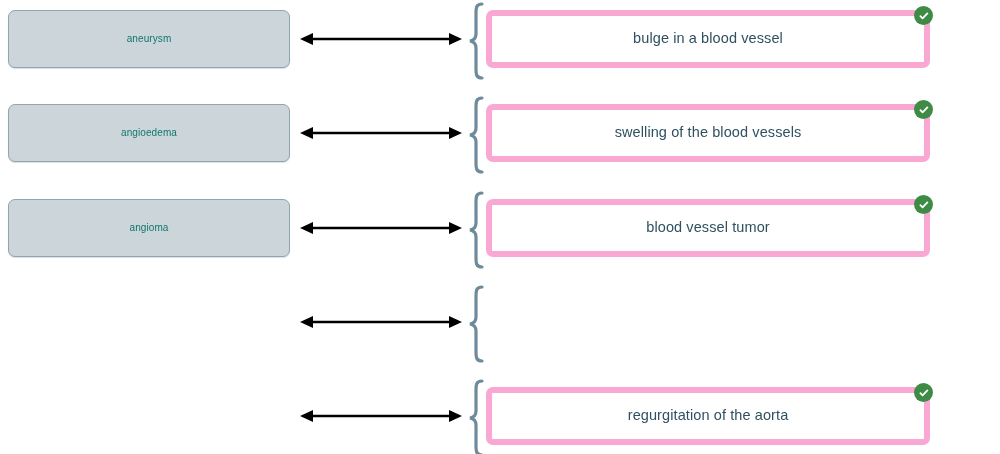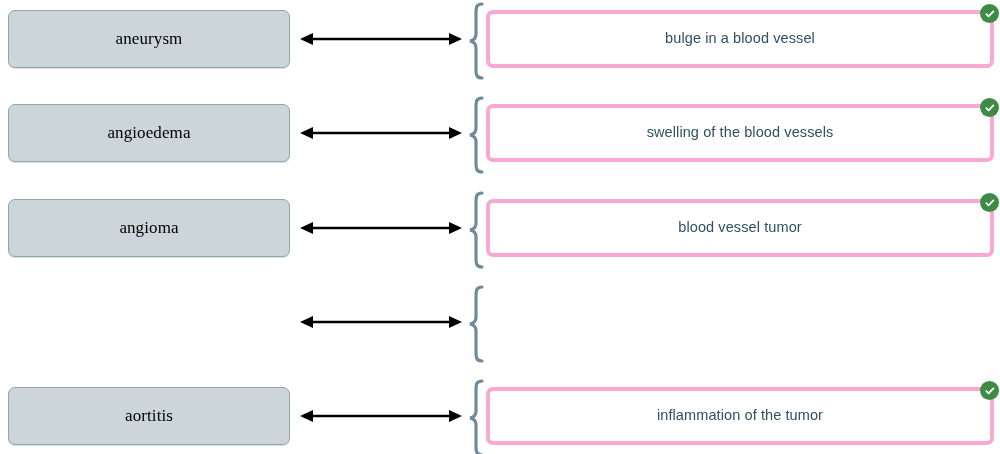--- a/index.html
+++ b/index.html
@@ -39,27 +39,26 @@
     box-sizing: border-box;
     background: #ccd6da;
     border: 1px solid #8fa6b0;
     border-radius: 7px;
     display: flex;
     align-items: center;
     justify-content: center;
     box-shadow: 0 1px 1px rgba(90,110,120,0.22);
   }
   .term-label {
-    font-size: 17px;
-    color: #000000;
+    font-size: 10px;
+    color: #0f766e;
     letter-spacing: 0.1px;
     text-align: center;
     line-height: 1.2;
     padding: 0 10px;
-    font-family: Liberation Serif, serif;
   }
 
   
   .match-arrow {
     position: absolute;
     left: 300px;
     top: 27px;
     width: 162px;
     height: 16px;
   }
@@ -74,25 +73,25 @@
     height: 78px;
     color: #6e8b9b;
   }
   .brace svg { display: block; }
 
   
   .definition-card {
     position: absolute;
     left: 486px;
     top: 6px;
-    width: 508px;
+    width: 444px;
     height: 58px;
     box-sizing: border-box;
     background: #ffffff;
-    border: 4px solid #f9a8d4;
+    border: 6px solid #f9a8d4;
     border-radius: 7px;
     display: flex;
     align-items: center;
     justify-content: center;
   }
   .definition-label {
     font-size: 14.5px;
     color: #2f5060;
     letter-spacing: 0.1px;
     text-align: center;
@@ -207,37 +206,34 @@
       </svg>
     </div>
     <div class="brace">
       <svg width="22" height="78" viewBox="0 0 22 78">
         <path d="M16 2 C10 2 10 6 10 12 L10 32 C10 37 7 38.5 4 39 C7 39.5 10 41 10 46 L10 66 C10 72 10 76 16 76" fill="none" stroke="#6e8b9b" stroke-width="3.2" stroke-linecap="round"></path>
       </svg>
     </div>
   </div>
 
   <div class="match-row" style="top:381px;">
-    <div class="term-card">
-      <span class="term-label">aortitis</span>
-    </div>
-    <div class="match-arrow">
-      <svg width="162" height="16" viewBox="0 0 162 16">
-        <line x1="11" y1="8" x2="151" y2="8" stroke="#000000" stroke-width="2.4"></line>
-        <polygon points="0,8 13,2 13,14" fill="#000000"></polygon>
-        <polygon points="162,8 149,2 149,14" fill="#000000"></polygon>
-      </svg>
-    </div>
-    <div class="brace">
-      <svg width="22" height="78" viewBox="0 0 22 78">
-        <path d="M16 2 C10 2 10 6 10 12 L10 32 C10 37 7 38.5 4 39 C7 39.5 10 41 10 46 L10 66 C10 72 10 76 16 76" fill="none" stroke="#6e8b9b" stroke-width="3.2" stroke-linecap="round"></path>
-      </svg>
-    </div>
-    <div class="definition-card">
-      <span class="definition-label">inflammation of the tumor</span>
+    <div class="match-arrow">
+      <svg width="162" height="16" viewBox="0 0 162 16">
+        <line x1="11" y1="8" x2="151" y2="8" stroke="#000000" stroke-width="2.4"></line>
+        <polygon points="0,8 13,2 13,14" fill="#000000"></polygon>
+        <polygon points="162,8 149,2 149,14" fill="#000000"></polygon>
+      </svg>
+    </div>
+    <div class="brace">
+      <svg width="22" height="78" viewBox="0 0 22 78">
+        <path d="M16 2 C10 2 10 6 10 12 L10 32 C10 37 7 38.5 4 39 C7 39.5 10 41 10 46 L10 66 C10 72 10 76 16 76" fill="none" stroke="#6e8b9b" stroke-width="3.2" stroke-linecap="round"></path>
+      </svg>
+    </div>
+    <div class="definition-card">
+      <span class="definition-label">regurgitation of the aorta</span>
       <span class="correct-badge">
         <svg width="12" height="12" viewBox="0 0 12 12">
           <path d="M2.4 6.2 L4.6 8.4 L9.4 3.4" fill="none" stroke="#ffffff" stroke-width="1.8" stroke-linecap="round" stroke-linejoin="round"></path>
         </svg>
       </span>
     </div>
   </div>
 
 </div>
 

